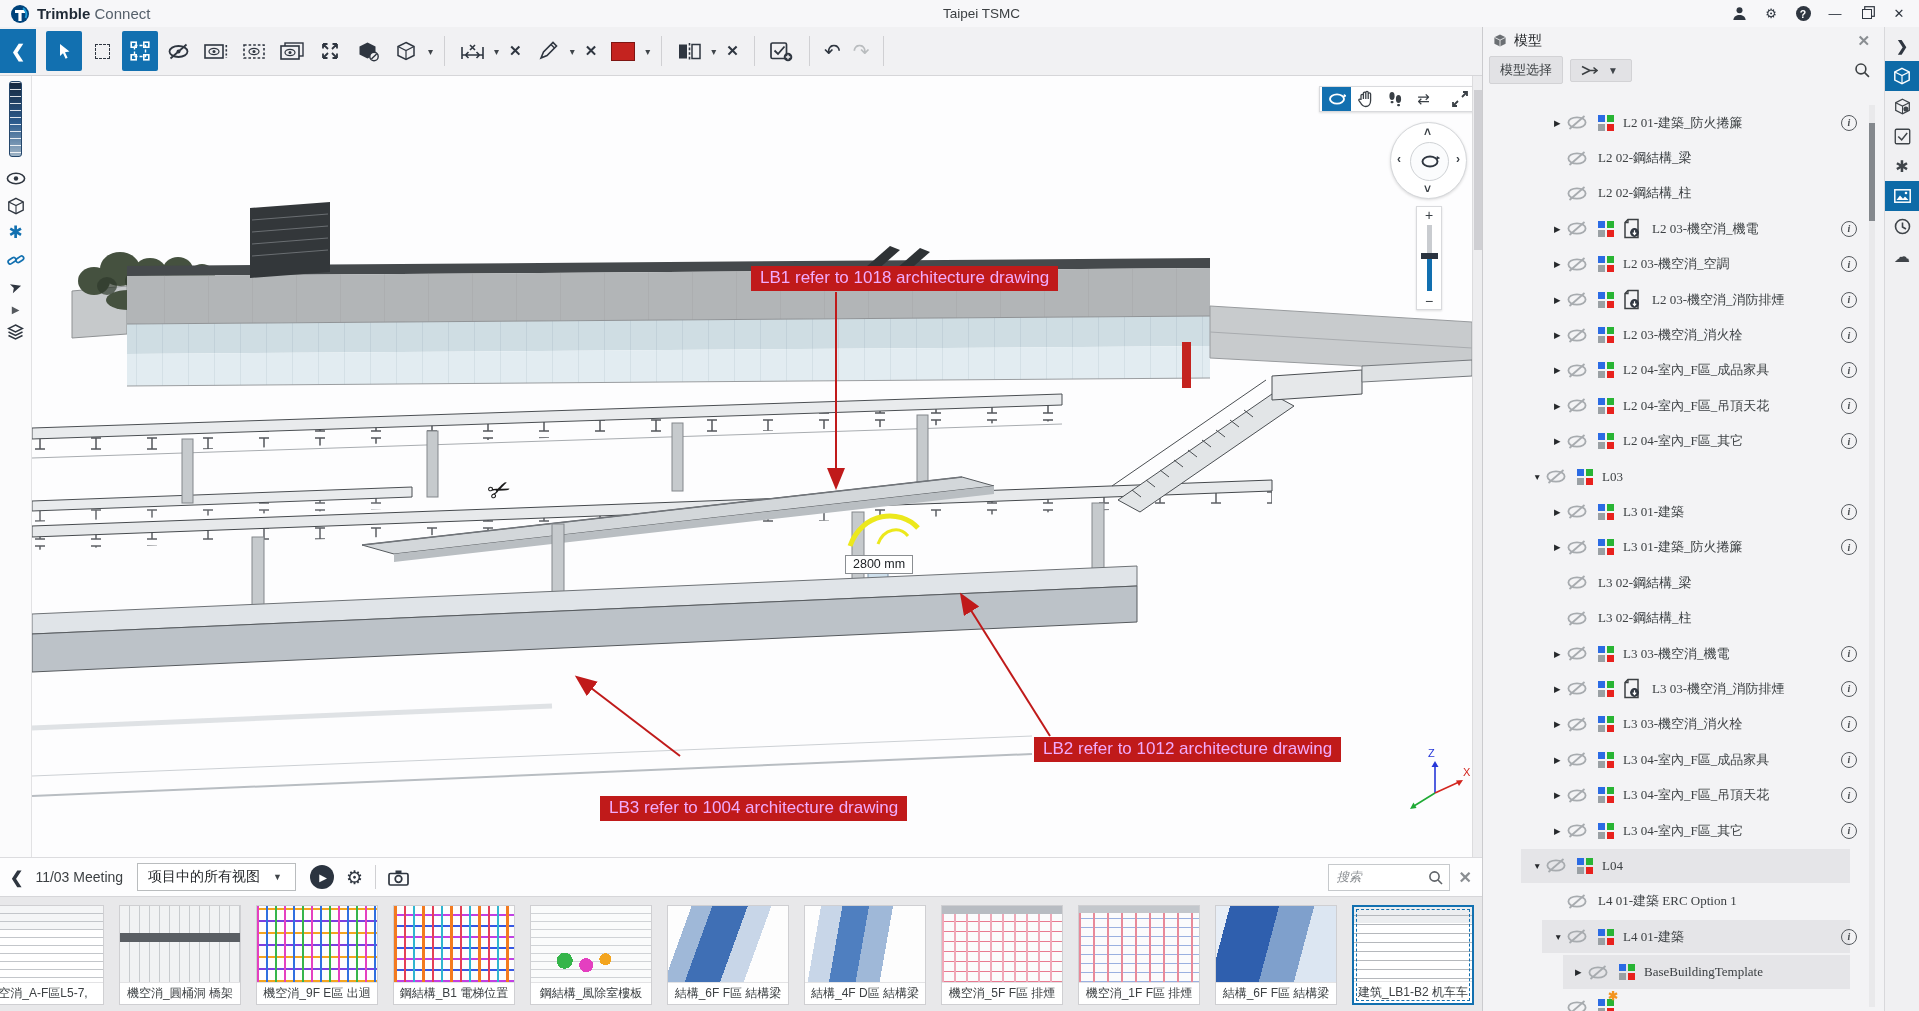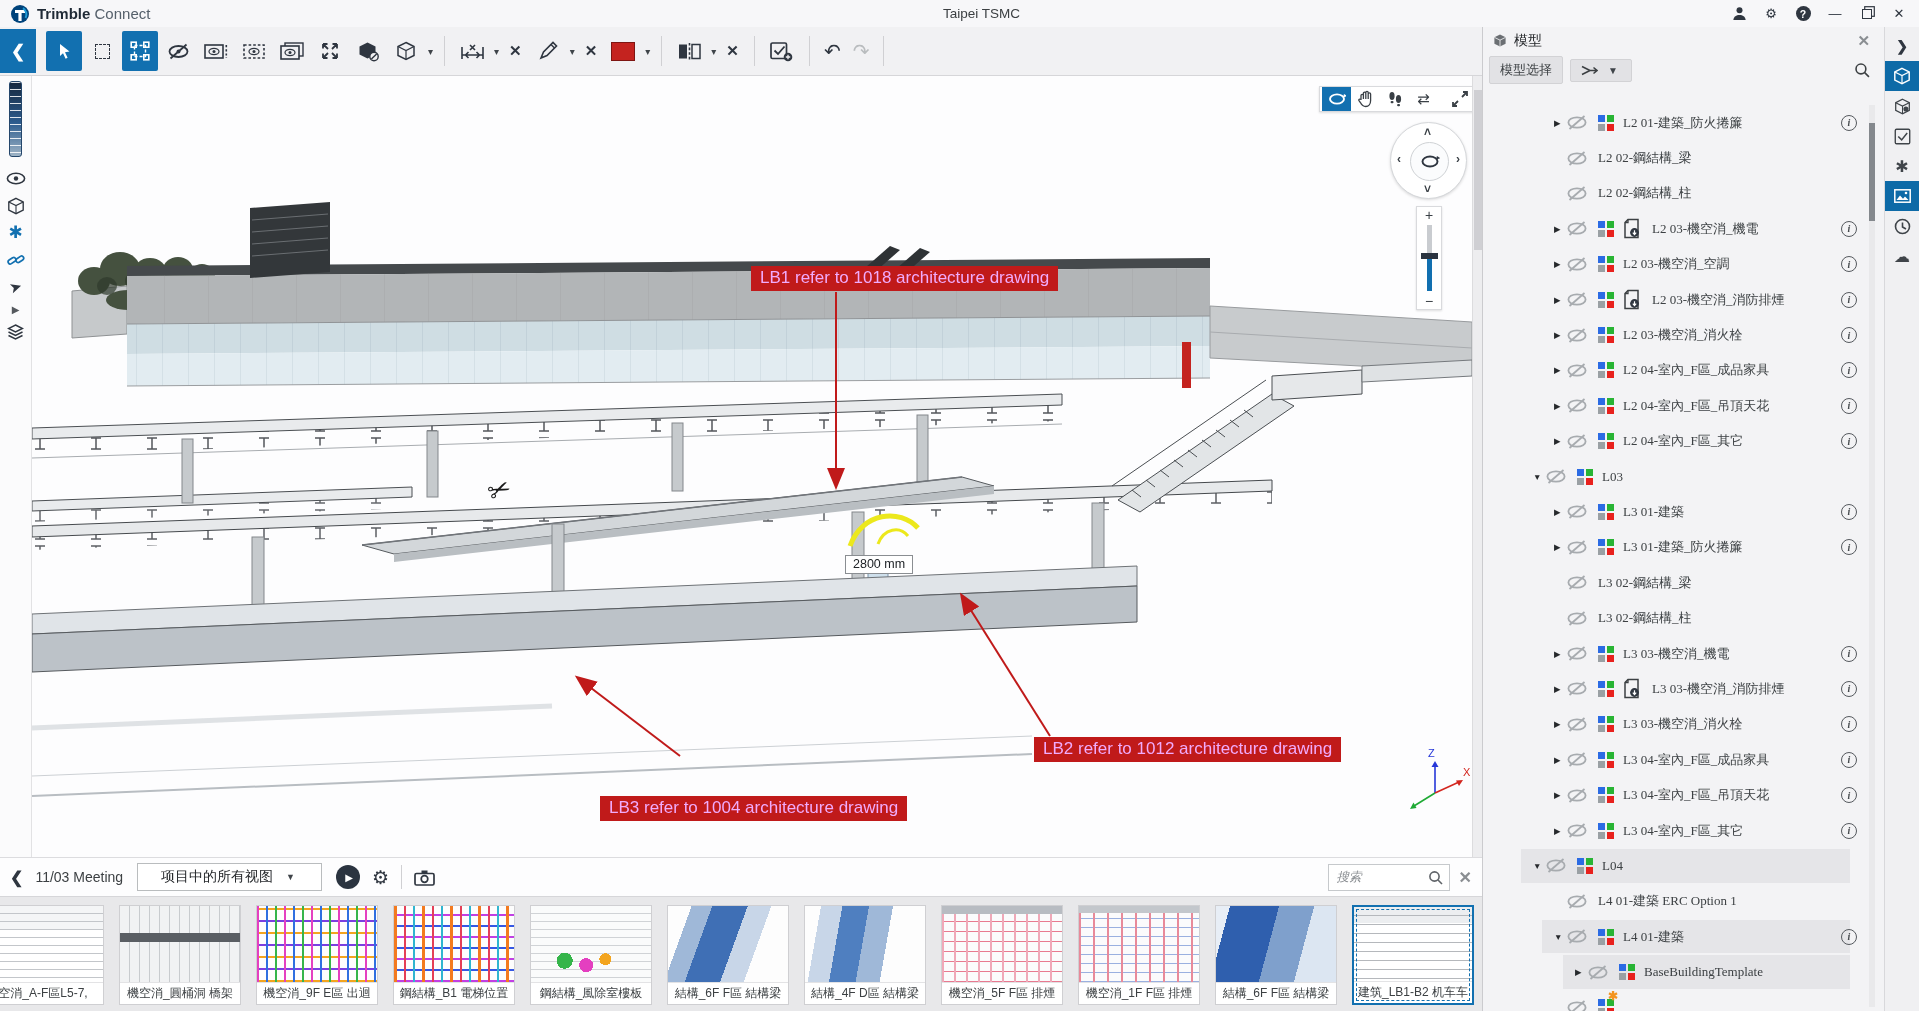--- a/index.html
+++ b/index.html
@@ -62,21 +62,21 @@
   .zs-fill { position:absolute; left:0; right:0; top:32px; bottom:0; background:#1270b0; }
   .zs-handle { position:absolute; left:-6px; top:28px; width:17px; height:6px; background:#2b3440; }
 
   .vscroll { position:absolute; left:1472px; top:76px; width:10px; height:781px; background:#ededef; border-left:1px solid #dcdcde; }
   .vscroll .thumb { position:absolute; left:1px; width:8px; top:14px; height:160px; background:#cfcfd3; }
 
   
   .bottombar { position:absolute; left:0; top:857px; width:1482px; height:39px; background:#fdfdfe; border-top:1px solid #dcdcdf; display:flex; align-items:center; }
   .bb-back { font-size:16px; font-weight:bold; color:#2f3640; padding:0 12px 0 10px; }
   .bb-meeting { font-size:14px; color:#3c4043; margin-right:14px; }
-  .bb-dd { height:28px; background:#fff; border:1px solid #b9bcbe; display:flex; align-items:center; gap:10px; padding:0 23px; font-size:14px; color:#26292c; }
+  .bb-dd { height:28px; background:#fff; border:1px solid #b9bcbe; display:flex; align-items:center; gap:10px; padding:0 10px; font-size:14px; color:#26292c; }
   .bb-dd .caret { font-size:9px; }
   .bb-play { width:24px; height:24px; border-radius:50%; background:#2b3440; color:#fff; font-size:10px; display:flex; align-items:center; justify-content:center; margin-left:14px; padding-left:2px; }
   .bb-gear { font-size:19px; color:#2f3640; margin-left:12px; }
   .bb-div { width:1px; height:24px; background:#d0d0d3; margin:0 12px; }
   .bb-search { margin-left:auto; display:flex; align-items:center; }
   .bb-input { width:122px; height:27px; border:1px solid #c6c9cc; background:#fff; padding:0 24px 0 8px; font-size:12.5px; font-style:italic; color:#333; outline:none; }
   .bb-input::placeholder { color:#8a8e92; font-style:italic; }
   .bb-mag { margin-left:-22px; display:flex; }
   .bb-x { font-size:16px; font-weight:bold; color:#8a8e92; padding:0 10px 0 16px; }
 

